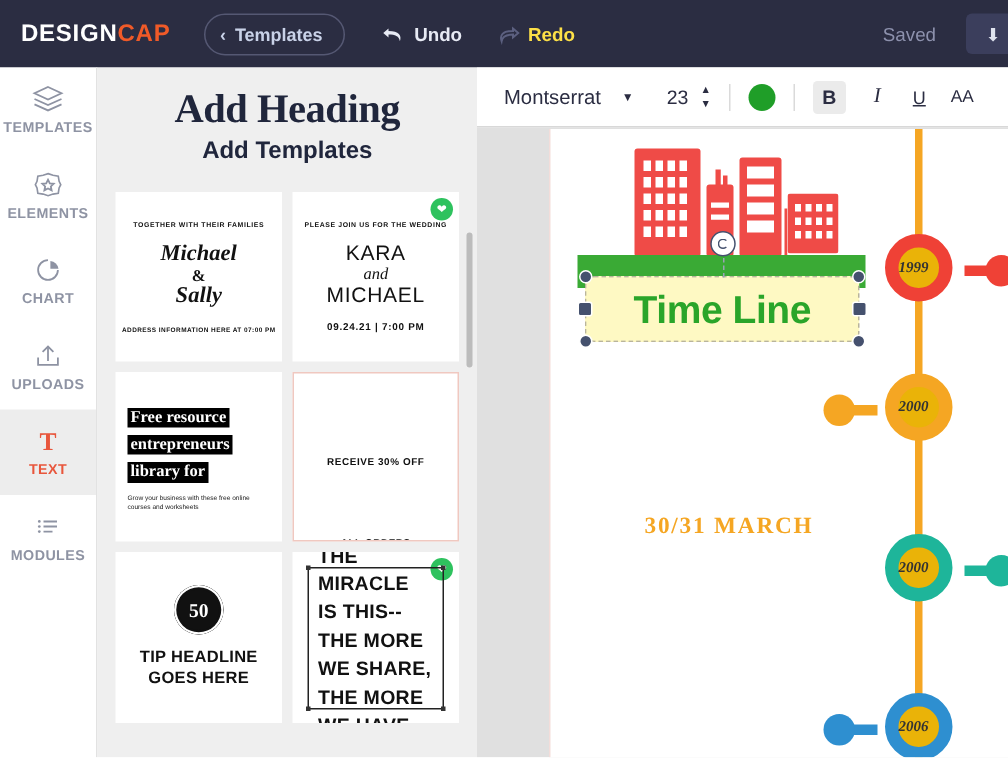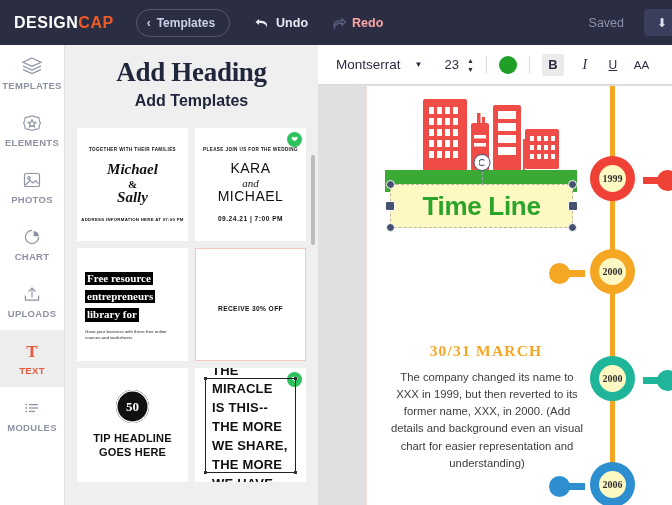--- a/index.html
+++ b/index.html
@@ -25,21 +25,21 @@
     display:flex; align-items:center; gap:6px;
     color:#c9d2e8; font-size:12px; font-weight:bold; cursor:pointer;
     background:transparent;
   }
   .tmpl-btn .chev { font-size:12px; color:#c9d2e8; line-height:1; }
   .undo, .redo {
     display:flex; align-items:center; gap:5px; font-size:12.5px; font-weight:bold;
     cursor:pointer;
   }
   .undo { margin-left:24px; color:#e7eaf4; }
-  .redo { margin-left:22px; color:#fca5a5;align-items:flex-end; }
+  .redo { margin-left:22px; color:#fde047;align-items:flex-end; }
   .undo svg, .redo svg { display:block; }
   .saved {
     position:absolute; right:48px; top:0; height:45px;
     display:flex; align-items:center; color:#8d91ad; font-size:12.5px;
   }
   .dl-btn {
     position:absolute; right:-8px; top:9px; width:36px; height:27px;
     border-radius:4px; background:#3b3e5c;
     display:flex; align-items:center; justify-content:center;
   }
@@ -167,21 +167,21 @@
   .rot-knob i { width:7px; height:7px; border:1.6px solid #45516e; border-radius:50%; border-right-color:transparent; display:block;}
 
   .dateline { position:absolute; font-family:"Liberation Serif", serif; font-weight:bold; letter-spacing:1.2px; }
   .d-march { left:24px; top:256px; width:190px; text-align:center; font-size:15.5px; color:#f5a623; }
   .body-p {
     position:absolute; left:22px; top:283px; width:196px;
     font-size:11.3px; color:#3d3d3d; line-height:1.52; text-align:center;
   }
 
   .spine { position:absolute; left:243px; top:0; width:5px; background:#f5a623; }
-  .node { position:absolute; border-radius:50%; background:#fef9c3; display:flex; align-items:center; justify-content:center; }
+  .node { position:absolute; border-radius:50%; background:#eab308; display:flex; align-items:center; justify-content:flex-start;font-style:italic; }
   .node span { font-family:"Liberation Serif", serif; font-weight:bold; font-size:10px; color:#333; }
   .knob { position:absolute; border-radius:50%; }
   .link { position:absolute; height:7px; }
 </style>
 </head>
 <body>
 
 <div id="app">
 
   <div class="topbar">
@@ -236,30 +236,20 @@
     <div class="rail-item">
       <span>
         <svg width="22" height="20" viewBox="0 0 22 20" fill="none" stroke="#8e93a3" stroke-width="1.2">
           <path d="M11 2 L14.6 3.2 L18.4 3.8 L19 7.6 L20.2 10 L19 12.4 L18.4 16.2 L14.6 16.8 L11 18 L7.4 16.8 L3.6 16.2 L3 12.4 L1.8 10 L3 7.6 L3.6 3.8 L7.4 3.2 Z" transform="scale(0.92) translate(1,1)"></path>
           <path d="M11 6.8 L12.2 9.2 L14.8 9.5 L12.9 11.3 L13.4 13.9 L11 12.6 L8.6 13.9 L9.1 11.3 L7.2 9.5 L9.8 9.2 Z"></path>
         </svg>
       </span>
       <span class="lbl">ELEMENTS</span>
     </div>
 
-    <div class="rail-item">
-      <span>
-        <svg width="22" height="20" viewBox="0 0 22 20" fill="none" stroke="#8e93a3" stroke-width="1.2">
-          <rect x="3.5" y="3.5" width="15" height="13" rx="1.6"></rect>
-          <circle cx="8" cy="8" r="1.3"></circle>
-            <path d="M4.6 15 L9 10.4 L12 13 L14.6 10.6 L17.4 13.6"></path>
-        </svg>
-      </span>
-      <span class="lbl">PHOTOS</span>
-    </div>
 
     <div class="rail-item">
       <span>
         <svg width="22" height="20" viewBox="0 0 22 20" fill="none" stroke="#8e93a3" stroke-width="1.2">
           <path d="M11 3.4 A6.6 6.6 0 1 0 17.6 10"></path>
           <path d="M12.6 4 A6 6 0 0 1 18 9.2 L12.6 9.2 Z" fill="#8e93a3" stroke="none"></path>
         </svg>
       </span>
       <span class="lbl">CHART</span>
     </div>
@@ -467,21 +457,20 @@
         </div>
       <div class="handle" style="left:-5px;top:-5px"></div>
       <div class="handle" style="right:-5px;top:-5px"></div>
       <div class="handle" style="left:-5px;bottom:-5px"></div>
       <div class="handle" style="right:-5px;bottom:-5px"></div>
       <div class="handle sq" style="left:-6px;top:50%;margin-top:-5px"></div>
       <div class="handle sq" style="right:-6px;top:50%;margin-top:-5px"></div>
     </div>
 
     <div class="dateline d-march">30/31 MARCH</div>
-    <div class="body-p">The company changed its name to XXX in 1999, but then reverted to its former name, XXX,  in 2000. (Add details and background even an visual chart for easier representation and understanding)</div>
 
     <div class="spine" style="top:0;height:419px"></div>
 
     <div class="link" style="left:276px;top:91px;width:22px;background:#ef4136"></div>
     <div class="knob" style="left:290px;top:84px;width:21px;height:21px;background:#ef4136"></div>
     <div class="node" style="left:223px;top:70px;width:45px;height:45px;border:9px solid #ef4136">
       <span>1999</span>
     </div>
 
     <div class="link" style="left:196px;top:184px;width:22px;background:#f5a623"></div>

